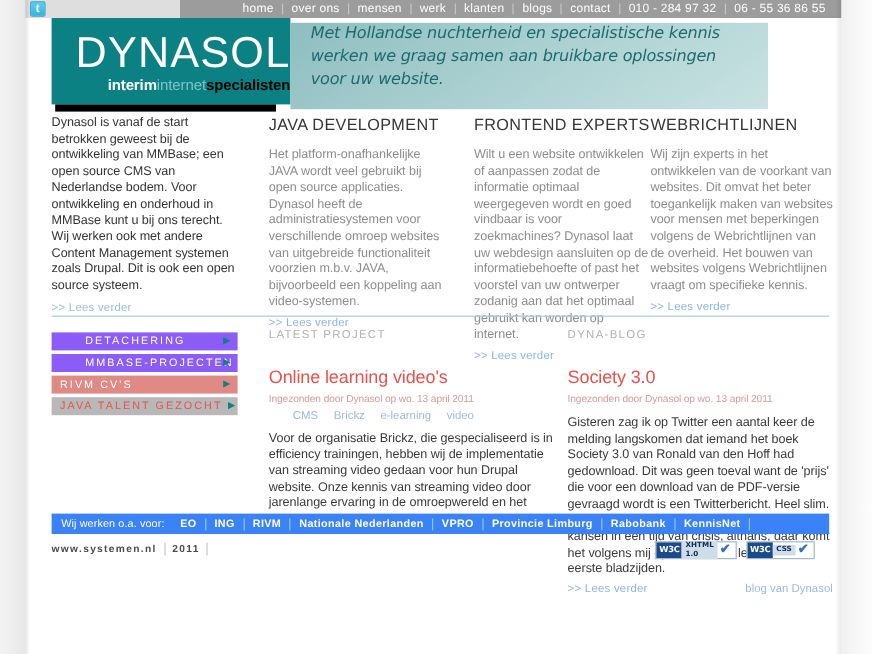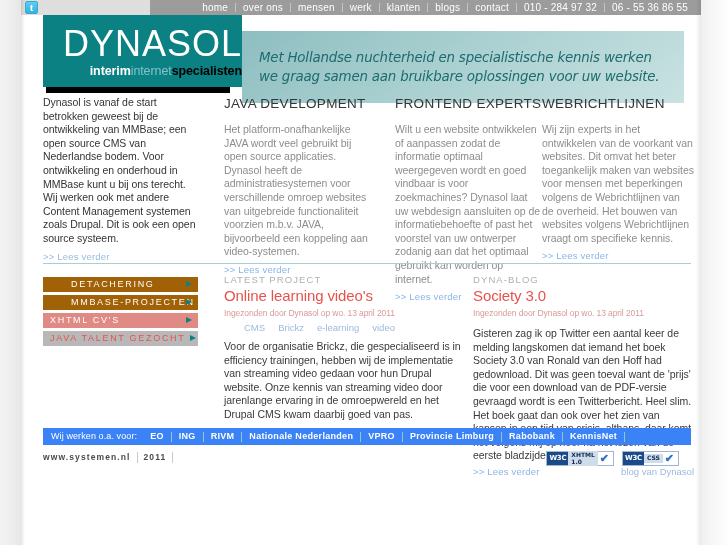--- a/index.html
+++ b/index.html
@@ -150,25 +150,24 @@
 
   .logo-underbar {
     position: absolute;
     left: 25px; top: 72px;
     width: 184px; height: 6px;
     background: #000000;
   }
 
   .tagline {
     position: absolute;
-    left: 221px; top: 16px;
-    width: 442px; height: 72px;
+    left: 221px; top: 4px;
+    width: 398px; height: 72px;
     background: linear-gradient(145deg, #8ebec0 0%, #a9cfd0 45%, #c9e2e2 100%);
     display: flex;
-    align-items: center;
   }
   .tagline p {
     color: #1c6b6e;
     font-family: "DejaVu Sans", sans-serif;
     font-style: italic;
     font-size: 13.4px;
     line-height: 19px;
     padding: 0 16px 0 17px;
     letter-spacing: -0.2px;
   }
@@ -247,37 +246,37 @@
     overflow: hidden;
   }
   .navbtn .arrow {
     position: absolute;
     right: 6px; top: 4px;
     width: 0; height: 0;
     border-left: 6px solid #0c8184;
     border-top: 3.5px solid transparent;
     border-bottom: 3.5px solid transparent;
   }
-  .navbtn.teal { background: #a16207; padding-left: 28px; }
+  .navbtn.teal { background: #8b5cf6; padding-left: 28px; }
   .navbtn.red  { background: #e08a86; }
   .navbtn.red .arrow { border-left-color: #0c8184; }
   .navbtn.grey { background: #b8b8b8; color: #e8524c; }
   .navbtn.grey .arrow { border-left-color: #0c8184; right: 2px; }
 
   
   .art { position: absolute; top: 0; }
   .art.a1 { left: 181px; width: 241px; }
   .art.a2 { left: 430px; width: 221px; }
 
   .kicker {
     color: #b0b0b0;
     font-size: 9.5px;
     line-height: 12px;
     letter-spacing: 1.1px;
-    margin-bottom: 1px;
+    margin-bottom: 20px;
   }
   .art h3 {
     color: #e8524c;
     font-weight: normal;
     font-size: 15px;
     line-height: 18px;
     letter-spacing: -0.1px;
     margin-bottom: 2px;
   }
   .submitted {
@@ -495,21 +494,21 @@
       <div class="navbtns">
         <a class="navbtn teal">
           <span>DETACHERING</span>
           <span class="arrow"></span>
         </a>
         <a class="navbtn teal">
           <span>MMBASE-PROJECTEN</span>
           <span class="arrow"></span>
         </a>
         <a class="navbtn red">
-          <span>XHTML CV'S</span>
+          <span>RIVM CV'S</span>
           <span class="arrow"></span>
         </a>
         <a class="navbtn grey">
           <span>JAVA TALENT GEZOCHT</span>
           <span class="arrow"></span>
         </a>
       </div>
 
       <div class="art a1">
         <div class="kicker">LATEST PROJECT</div>

